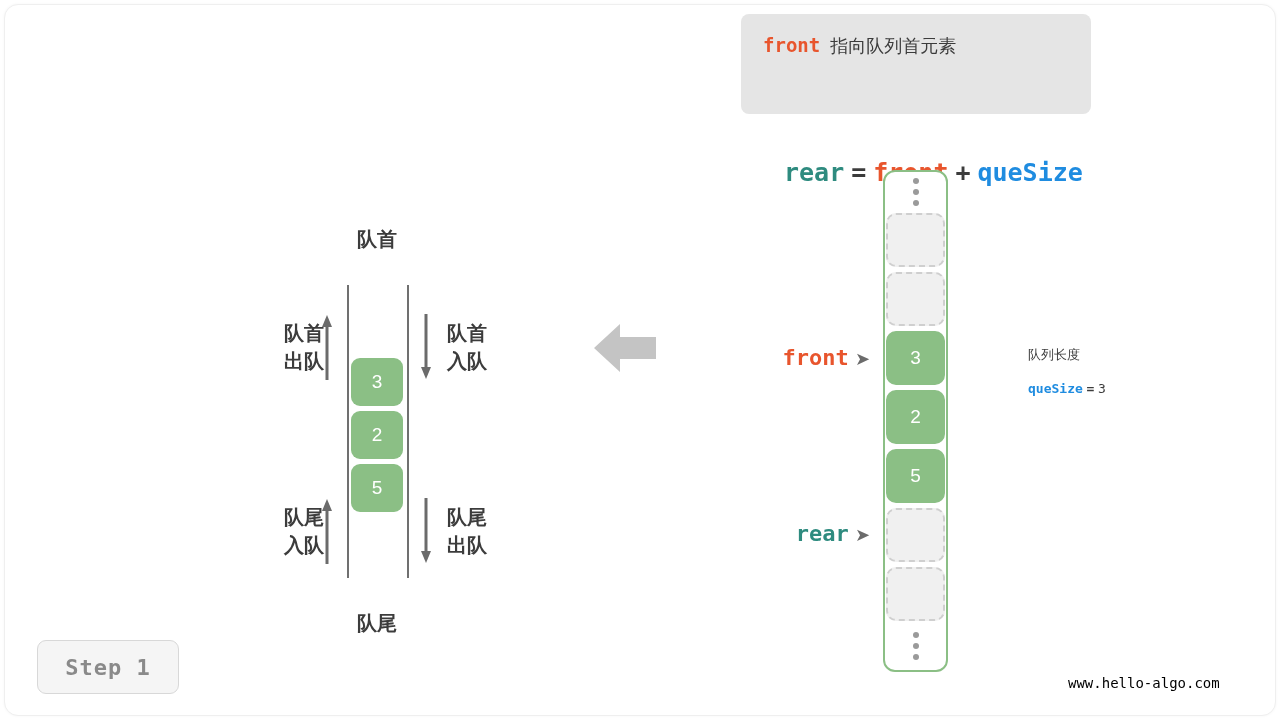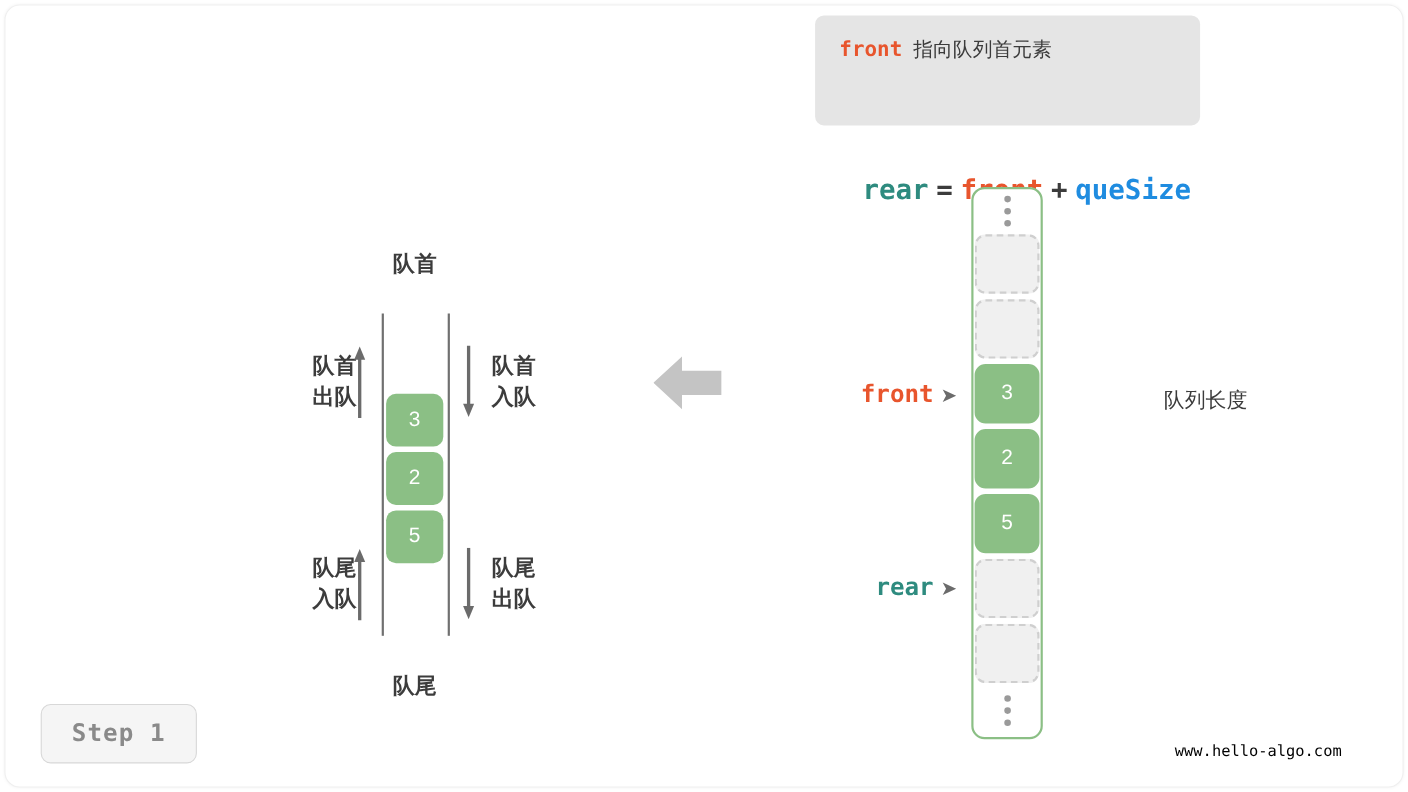--- a/index.html
+++ b/index.html
@@ -158,24 +158,23 @@
   }
 
   .ptr-label {
     font-size: 22px;
     white-space: nowrap;
     text-align: right;
   }
   .ptr-arrow { color: #6b6b6b; font-size: 18px; }
 
   .size-note {
-    left: 1028px; top: 348px;
-    font-size: 19px; color: #3c3c3c; line-height: 34px;
-    white-space: nowrap;
-    margin-left: 30px;
+    left: 1028px; top: 338px;
+    font-size: 13px; color: #3c3c3c; line-height: 34px;
+    white-space: nowrap;
   }
 
   
   .step-badge {
     left: 37px; top: 640px;
     width: 142px; height: 54px;
     background: #f5f5f5;
     border: 1px solid #d8d8d8;
     border-radius: 9px;
     box-sizing: border-box;
@@ -301,17 +300,22 @@
     <span class="mono c-front">front</span>
     <span class="ptr-arrow">➤</span>
   </div>
   <div class="abs ptr-label" style="left:700px; top:521px; width:170px;">
     <span class="mono c-rear">rear</span>
     <span class="ptr-arrow">➤</span>
   </div>
 
   <div class="abs size-note">
     <div>队列长度</div>
+    <div>
+      <span class="mono c-size">queSize</span>
+      <span class="mono" style="color:#3c3c3c">=</span>
+      <span class="mono" style="color:#3c3c3c;font-weight:normal">3</span>
+    </div>
   </div>
 
   <div class="abs step-badge">Step 1</div>
   <div class="abs watermark">www.hello-algo.com</div>
 </div>
 
 </body></html>

